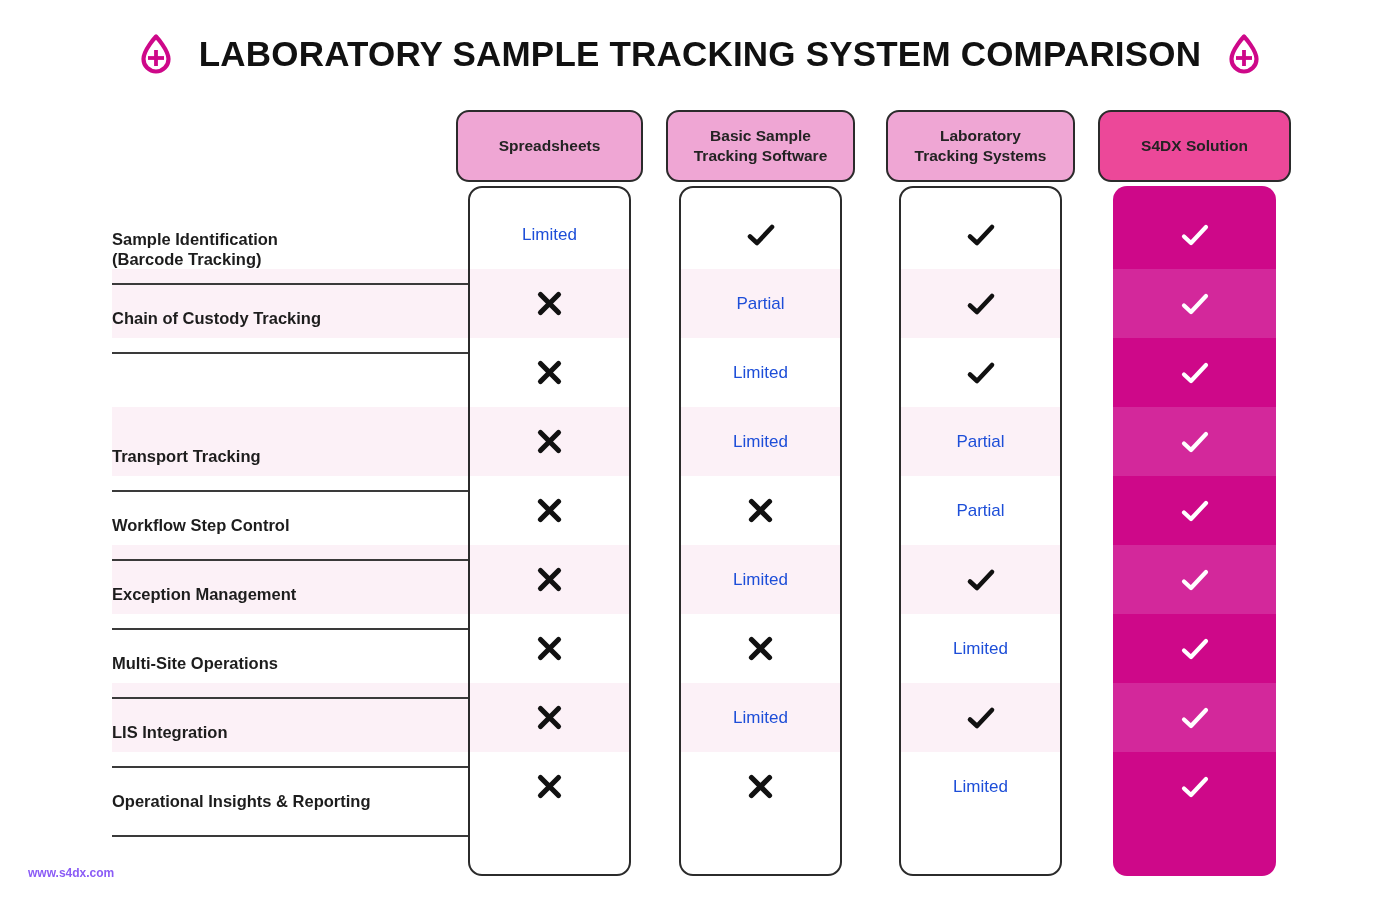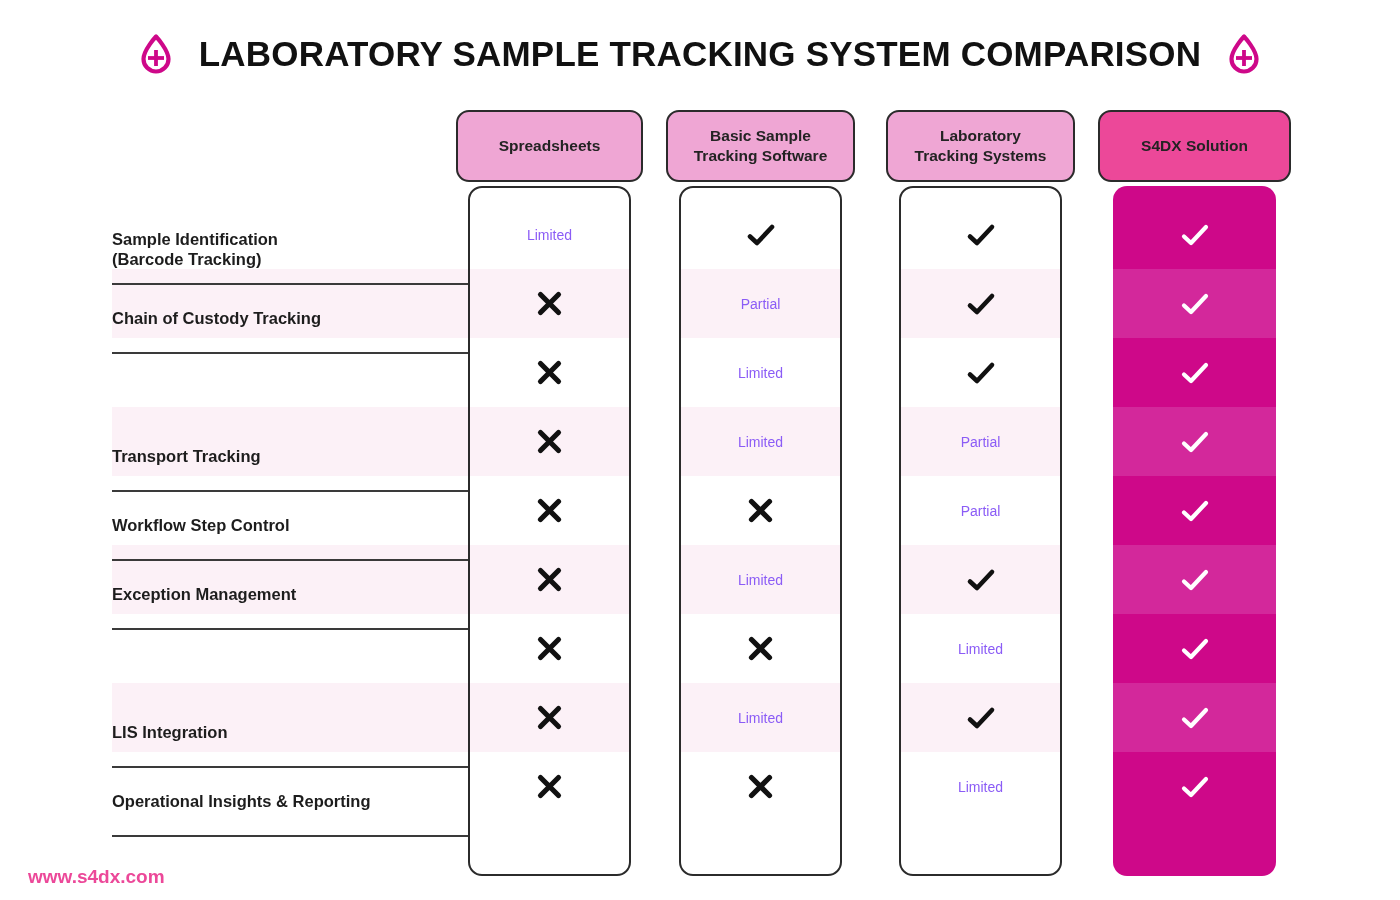--- a/index.html
+++ b/index.html
@@ -149,35 +149,35 @@
     align-items: center;
     justify-content: center;
     z-index: 2;
   }
   .cell.c1 { left: 470px;  width: 159px; }
   .cell.c2 { left: 681px;  width: 159px; }
   .cell.c3 { left: 901px;  width: 159px; }
   .cell.c4 { left: 1113px; width: 163px; }
 
   .cell .txt {
-    font-size: 14px;
-    color: #8b5cf6;
+    font-size: 17px;
+    color: #1d4ed8;
     font-family: "Liberation Sans", sans-serif;
   }
   .mark-check { width: 30px; height: 30px; display: block; }
   .mark-cross { width: 27px; height: 27px; display: block; }
 
   
   .footer-url {
     position: absolute;
     left: 28px;
     top: 866px;
-    font-size: 19px;
+    font-size: 12px;
     font-weight: bold;
-    color: #ec4899;
+    color: #8b5cf6;
     font-family: "Liberation Sans", sans-serif;
   }
 </style>
 </head>
 <body>
 
 <div class="title-bar">
   <svg class="logo-icon" viewBox="0 0 34 40">
     <path d="M17 2.5 C17 2.5 4.5 16 4.5 25 A12.5 12.5 0 0 0 29.5 25 C29.5 16 17 2.5 17 2.5 Z" fill="none" stroke="#CE0889" stroke-width="4.2" stroke-linejoin="round"></path>
     <path d="M4.5 25 A12.5 12.5 0 0 1 13 13.5" fill="none" stroke="#ffffff" stroke-width="0"></path>
@@ -409,20 +409,23 @@
             </svg>
           </span>
         </div>
       </div>
       <div class="row">
         <div class="stripe-seg seg-label"></div>
         <div class="stripe-seg seg-c1"></div>
         <div class="stripe-seg seg-c2"></div>
         <div class="stripe-seg seg-c3"></div>
         <div class="stripe-seg seg-c4"></div>
+        <div class="row-label">
+          <span><span>Multi-Site Operations</span></span>
+        </div>
         <div class="cell c1">
           <span>
             <svg class="mark-cross" viewBox="0 0 27 27">
               <path d="M4.5 4.5 L22.5 22.5 M22.5 4.5 L4.5 22.5" fill="none" stroke="#111111" stroke-width="5.2" stroke-linecap="round"></path>
             </svg>
           </span>
         </div>
         <div class="cell c2">
           <span>
             <svg class="mark-cross" viewBox="0 0 27 27">

